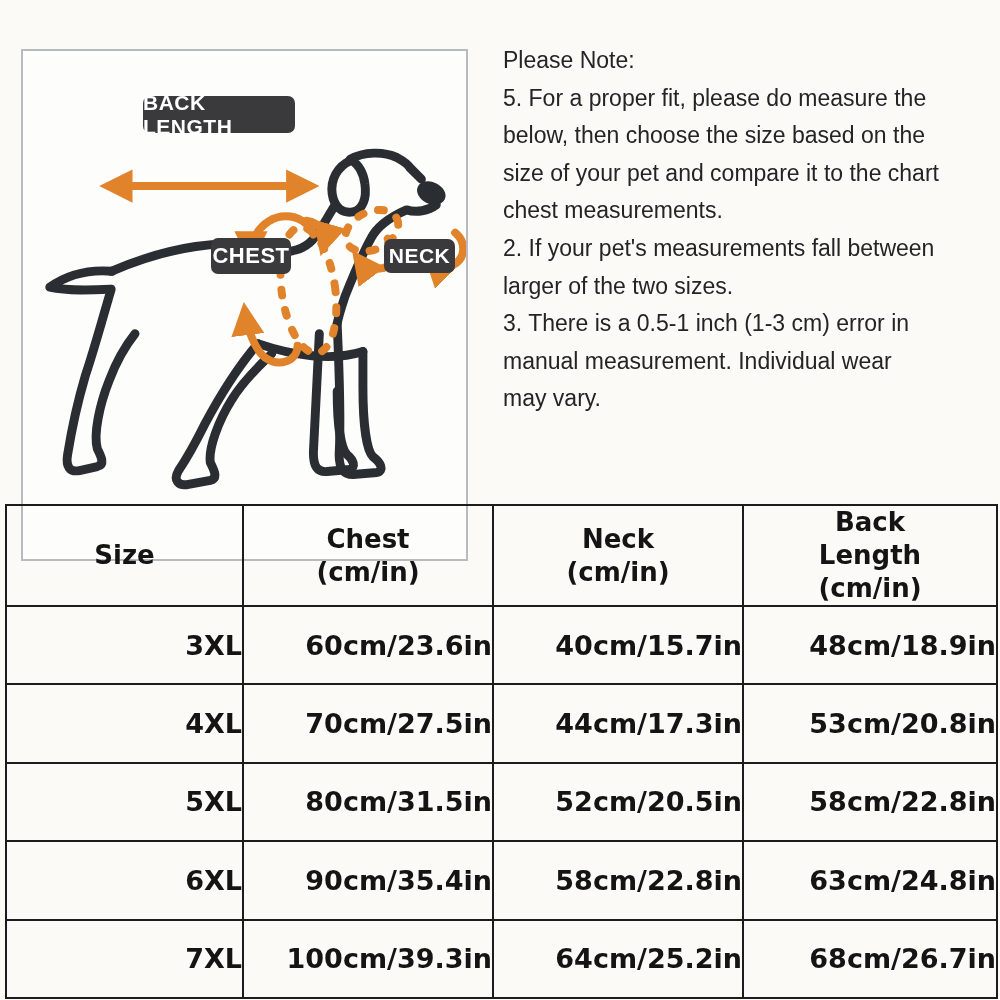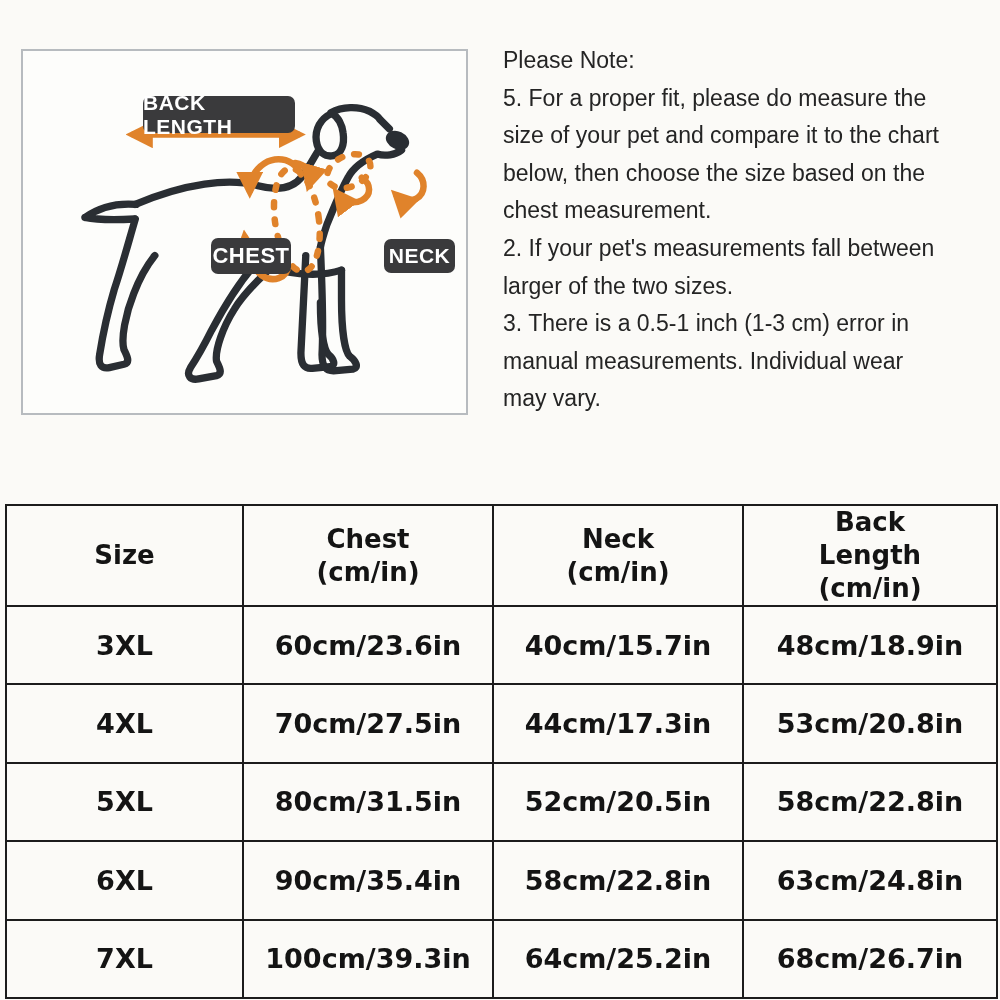--- a/index.html
+++ b/index.html
@@ -7,21 +7,21 @@
     width:1000px;height:1000px;
     background:#fbfaf7;
     font-family:"Liberation Sans",sans-serif;
     position:relative;
     overflow:hidden;
   }
   .page{position:relative;width:1000px;height:1000px;}
 
   
   .diagram-box{
-    position:absolute;left:21px;top:49px;width:447px;height:366px;
+    position:absolute;left:21px;top:49px;width:447px;height:512px;
     border:2px solid #b7bbbf;background:#fdfdfb;box-sizing:border-box;
   }
   .diagram-box svg{position:absolute;left:0;top:0;width:100%;height:100%;}
   .dog-line{stroke:var(--line);stroke-width:9;fill:none;stroke-linecap:round;stroke-linejoin:round;}
   .dog-fill{fill:var(--line);stroke:none;}
   .dog-ear{fill:#fdfdfb;stroke:var(--line);stroke-width:9;stroke-linejoin:round;}
   .orange{stroke:var(--accent);fill:none;stroke-linecap:round;stroke-linejoin:round;}
   .o-solid{stroke-width:8;}
   .o-dash{stroke-width:8;stroke-dasharray:6 15;}
   #ah path{fill:var(--accent);}
@@ -48,21 +48,21 @@
     font-family:"DejaVu Sans","Liberation Sans",sans-serif;
     color:#141414;
   }
   .size-table th,.size-table td{
     border:2px solid #1c1c1c;text-align:center;vertical-align:middle;
     font-weight:bold;padding:0;
   }
   .size-table thead tr{height:99px;}
   .size-table tbody tr{height:78.4px;}
   .size-table th{font-size:26px;line-height:33px;}
-  .size-table td{font-size:27px;}
+  .size-table td{font-size:27px;text-align:right;}
   col.c1{width:237px;} col.c2{width:250px;} col.c3{width:250px;} col.c4{width:254px;}
 </style>
 </head>
 <body style="--accent: #e0832b; --badge: #3a3a3c; --line: #2a2e33;">
 
 <div class="page">
 
   <div class="diagram-box">
     <svg viewBox="0 0 447 446" xmlns="http://www.w3.org/2000/svg">
       <defs>
@@ -105,27 +105,27 @@
     </div>
     <div class="badge neck">
       <span>NECK</span>
     </div>
   </div>
 
   <div class="notes">
     <div class="note-title">Please Note:</div>
     <div>
         <div class="note-line">5. For a proper fit, please do measure the</div>
+        <div class="note-line">below, then choose the size based on the</div>
         <div class="note-line">size of your pet and compare it to the chart</div>
-        <div class="note-line">below, then choose the size based on the</div>
-        <div class="note-line">chest measurement.</div>
+        <div class="note-line">chest measurements.</div>
         <div class="note-line">2. If your pet's measurements fall between</div>
         <div class="note-line">larger of the two sizes.</div>
         <div class="note-line">3. There is a 0.5-1 inch (1-3 cm) error in</div>
-        <div class="note-line">manual measurements. Individual wear</div>
+        <div class="note-line">manual measurement. Individual wear</div>
         <div class="note-line">may vary.</div>
       </div>
   </div>
 
   <table class="size-table">
     <colgroup>
         <col class="c1">
         <col class="c2">
         <col class="c3">
         <col class="c4">

